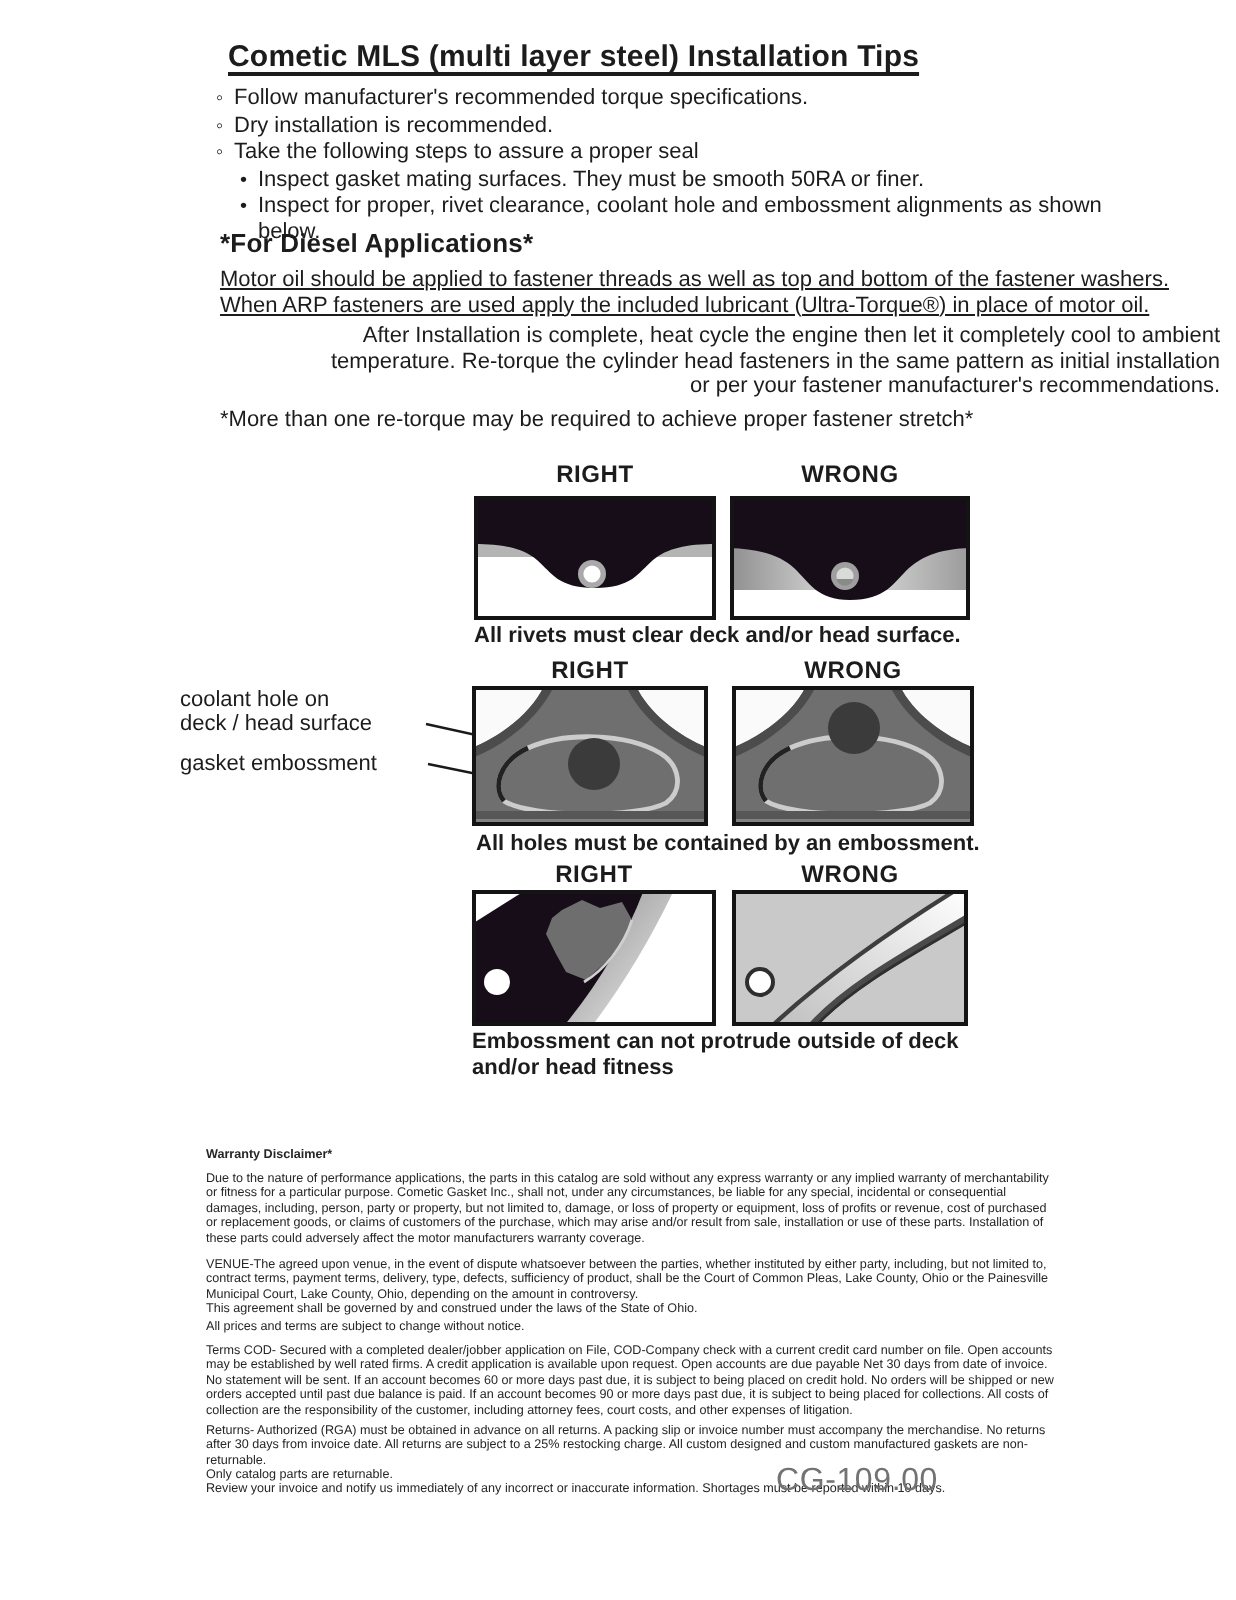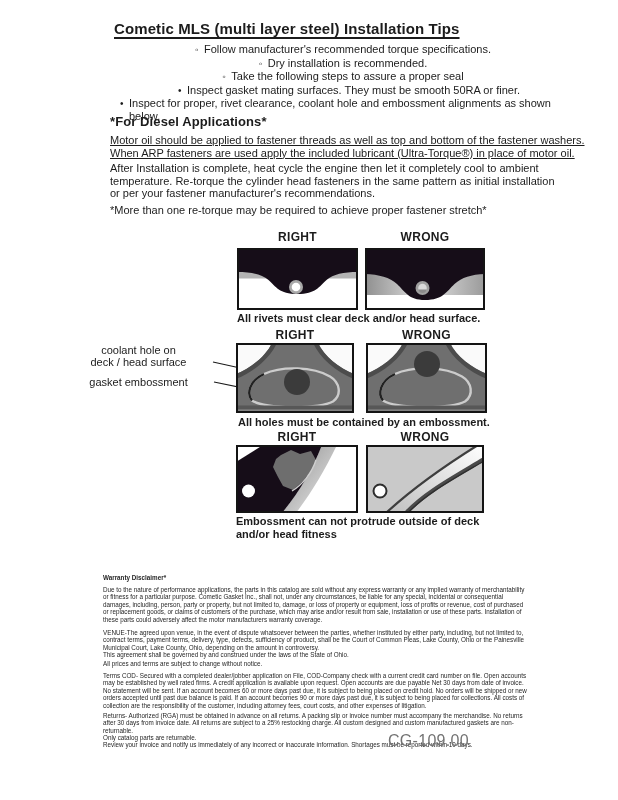--- a/index.html
+++ b/index.html
@@ -10,35 +10,35 @@
   }
   .abs{position:absolute;}
   
   .doc-title{
     left:114px;top:20px;font-size:15px;font-weight:bold;
     text-decoration:underline;text-decoration-thickness:1.5px;text-underline-offset:3px;
     letter-spacing:.1px;
   }
   
   .bullets{left:108px;top:43px;font-size:11px;line-height:12.6px;width:470px;}
-  .bullet{display:flex;align-items:flex-start;justify-content:center;}
+  .bullet{display:flex;align-items:flex-start;}
   .bullet .mk{width:9px;flex:0 0 9px;}
   .bullet.lvl1 .mk::before{content:'\25E6';font-size:10px;}
   .bullet.lvl2{padding-left:12px;}
   .bullet.lvl2 .mk::before{content:'\2022';font-size:10px;}
   
   .sect-heading{left:110px;top:114px;font-size:13px;font-weight:bold;letter-spacing:.1px;}
   .para{left:110px;font-size:11px;line-height:12.6px;width:500px;}
   .p1{top:134px;text-decoration:underline;}
-  .p2{top:162px;}
+  .p2{top:162px;text-align:right;}
   .note{top:204px;}
   
   .dg-header{font-size:12px;font-weight:bold;text-align:center;letter-spacing:.3px;}
   .dg-caption{font-size:11px;font-weight:bold;line-height:13px;}
-  .dg-label{font-size:11px;line-height:11.5px;text-align:center;width:121px;left:78px;}
+  .dg-label{font-size:11px;line-height:11.5px;text-align:left;width:121px;left:90px;}
   svg.panel{display:block;}
   
   .fine{left:103px;width:424px;font-size:6.3px;line-height:7.4px;color:#262626;}
   .fine-heading{font-weight:bold;}
   
   .doc-code{left:388px;top:732px;font-size:16px;color:#737373;letter-spacing:.3px;}
   .leader{pointer-events:none;}
 </style>
 </head>
 <body>

